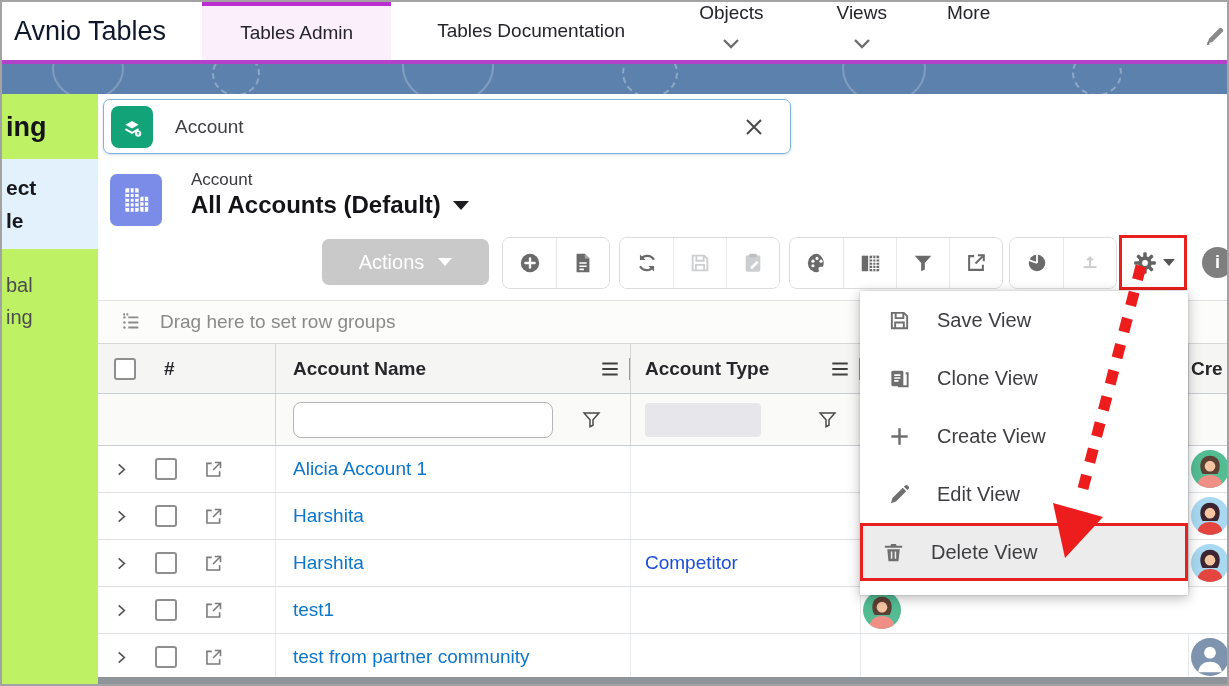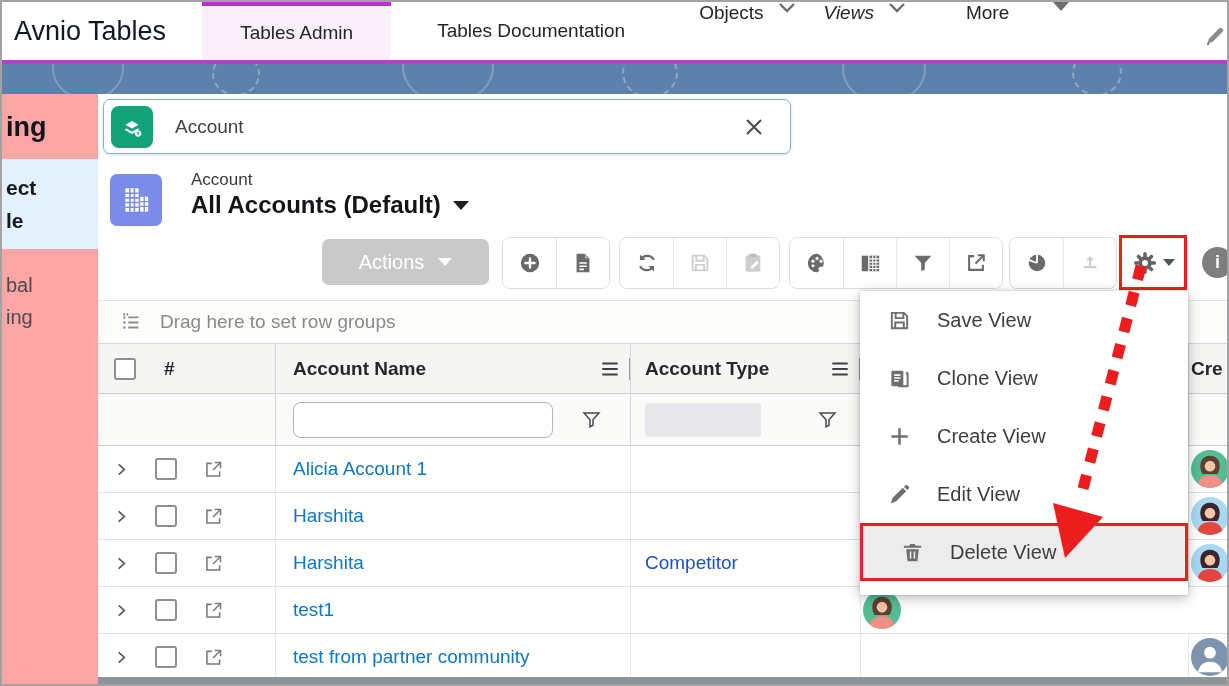--- a/index.html
+++ b/index.html
@@ -6,34 +6,34 @@
   *{box-sizing:border-box;}
   .frame{position:relative;width:1229px;height:686px;background:#fff;border:2px solid #a3a3a3;
          overflow:hidden;font-family:"Liberation Sans",sans-serif;}
 
   
   .nav{position:absolute;top:0;left:0;right:0;height:62px;border-bottom:4px solid #b441c9;
        background:#fff;display:flex;align-items:stretch;}
   .app-title{font-size:27px;color:#0f172a;display:flex;align-items:center;padding:0 28px 0 12px;}
   .tab{display:flex;align-items:center;padding:0 38px;font-size:19px;color:#24242a;cursor:pointer;margin-left:8px;}
   .tab.active{background:#faeffb;border-top:4px solid #bb2fd0;}
-  .navlink{display:flex;align-items:flex-start;gap:14px;font-size:19px;color:#24242a;cursor:pointer;}
-  .ml36{margin-left:36px;} .ml52{margin-left:28px;font-style:italic;} .ml48{margin-left:60px;gap:44px;}
+  .navlink{display:flex;align-items:center;gap:14px;font-size:19px;color:#24242a;cursor:pointer;flex-direction:column;}
+  .ml36{margin-left:36px;} .ml52{margin-left:73px;} .ml48{margin-left:60px;gap:44px;}
   .chev-down{width:18px;height:12px;}
   .tri{width:0;height:0;border-left:8px solid transparent;border-right:8px solid transparent;
        border-top:9px solid #6e6e6e;display:inline-block;}
   .nav-pencil{position:absolute;right:2px;top:24px;width:22px;height:22px;}
 
   
   .banner{position:absolute;top:62px;left:0;right:0;height:30px;background:#5d81ad;overflow:hidden;}
   .swirl{position:absolute;border:2px solid rgba(255,255,255,.22);border-radius:50%;}
   .swirl.dash{border-style:dashed;border-color:rgba(255,255,255,.3);}
 
   
-  .sidebar{position:absolute;top:92px;left:0;width:103px;bottom:0;background:#fca5a5;border-right:1px solid #cfcfcf;}
+  .sidebar{position:absolute;top:92px;left:0;width:103px;bottom:0;background:#bef264;border-right:1px solid #cfcfcf;}
   .sb-heading{font-size:27px;font-weight:700;color:#141418;margin:18px 0 0 4px;}
   .sb-active{margin-top:16px;background:#e2f1fb;padding:12px 0 12px 4px;font-weight:700;
              font-size:21px;line-height:33px;color:#18181c;cursor:pointer;}
   .sb-item{margin:20px 0 0 4px;font-size:20px;line-height:32px;color:#4c4c50;cursor:pointer;}
 
   
   .main{position:absolute;top:92px;left:96px;right:0;bottom:0;background:#fff;}
 
   .searchbar{position:absolute;top:5px;left:5px;width:688px;height:55px;border:1px solid #7fb3de;
              border-radius:7px;display:flex;align-items:center;box-shadow:0 1px 3px rgba(70,120,180,.25);}
@@ -113,21 +113,21 @@
   .avatar[data-variant="person-generic"] .g-woman{display:none;}
   .avatar[data-variant="person-generic"] .g-generic{display:block;}
   .hscroll{position:absolute;left:0;right:0;bottom:0;height:7px;background:#8d949a;cursor:pointer;}
 
   
   .menu{position:absolute;left:858px;top:289px;width:328px;height:304px;background:#fff;z-index:30;
         box-shadow:0 3px 12px rgba(0,0,0,.28),0 0 2px rgba(0,0,0,.18);display:flex;flex-direction:column;}
   .menu-item{height:58px;flex:0 0 auto;display:flex;align-items:center;padding-left:28px;gap:26px;
              font-size:20px;color:#3e3e42;cursor:pointer;background:#fff;}
   .menu-item svg{width:23px;height:23px;flex:0 0 auto;}
-  .menu-item.highlight{background:#ececec;border:3px solid #e8201f;height:58px;padding-left:38px;}
+  .menu-item.highlight{background:#ececec;border:3px solid #e8201f;height:58px;padding-left:19px;}
 
   
   .arrow-overlay{position:absolute;left:0;top:0;width:1229px;height:686px;z-index:40;pointer-events:none;}
 </style>
 </head>
 <body>
 
 <div class="frame">
 
   <header class="nav">

